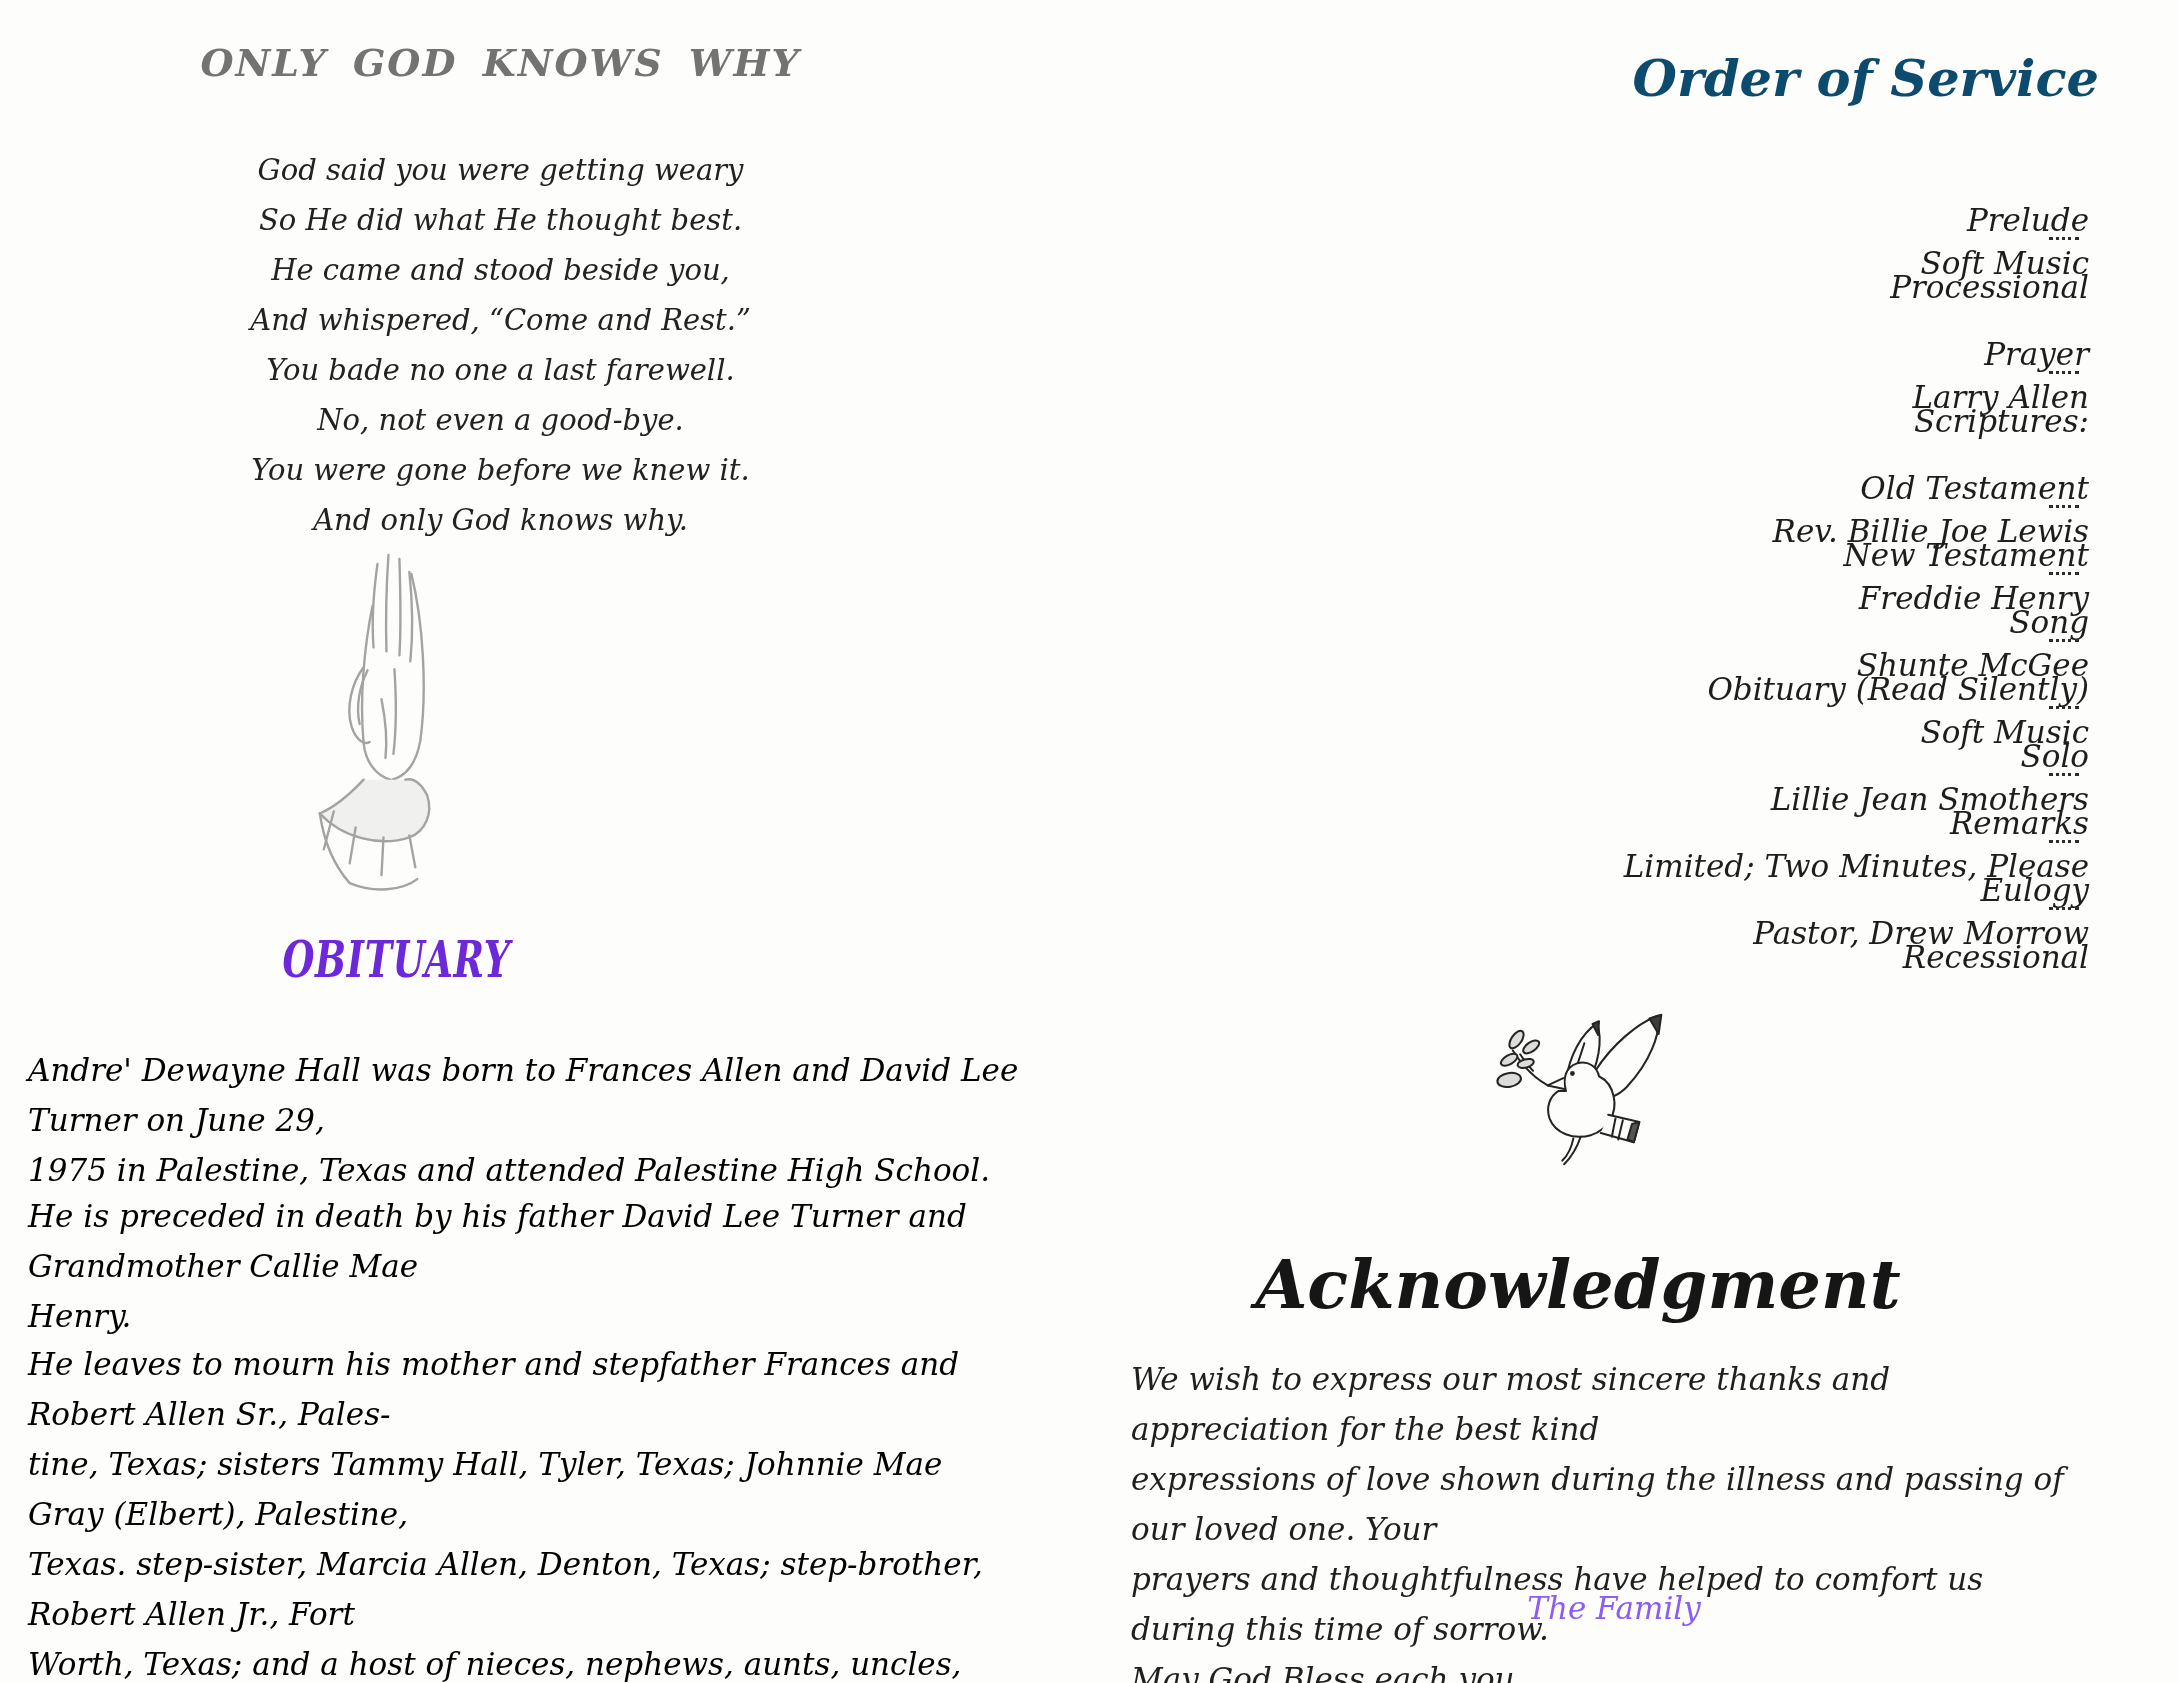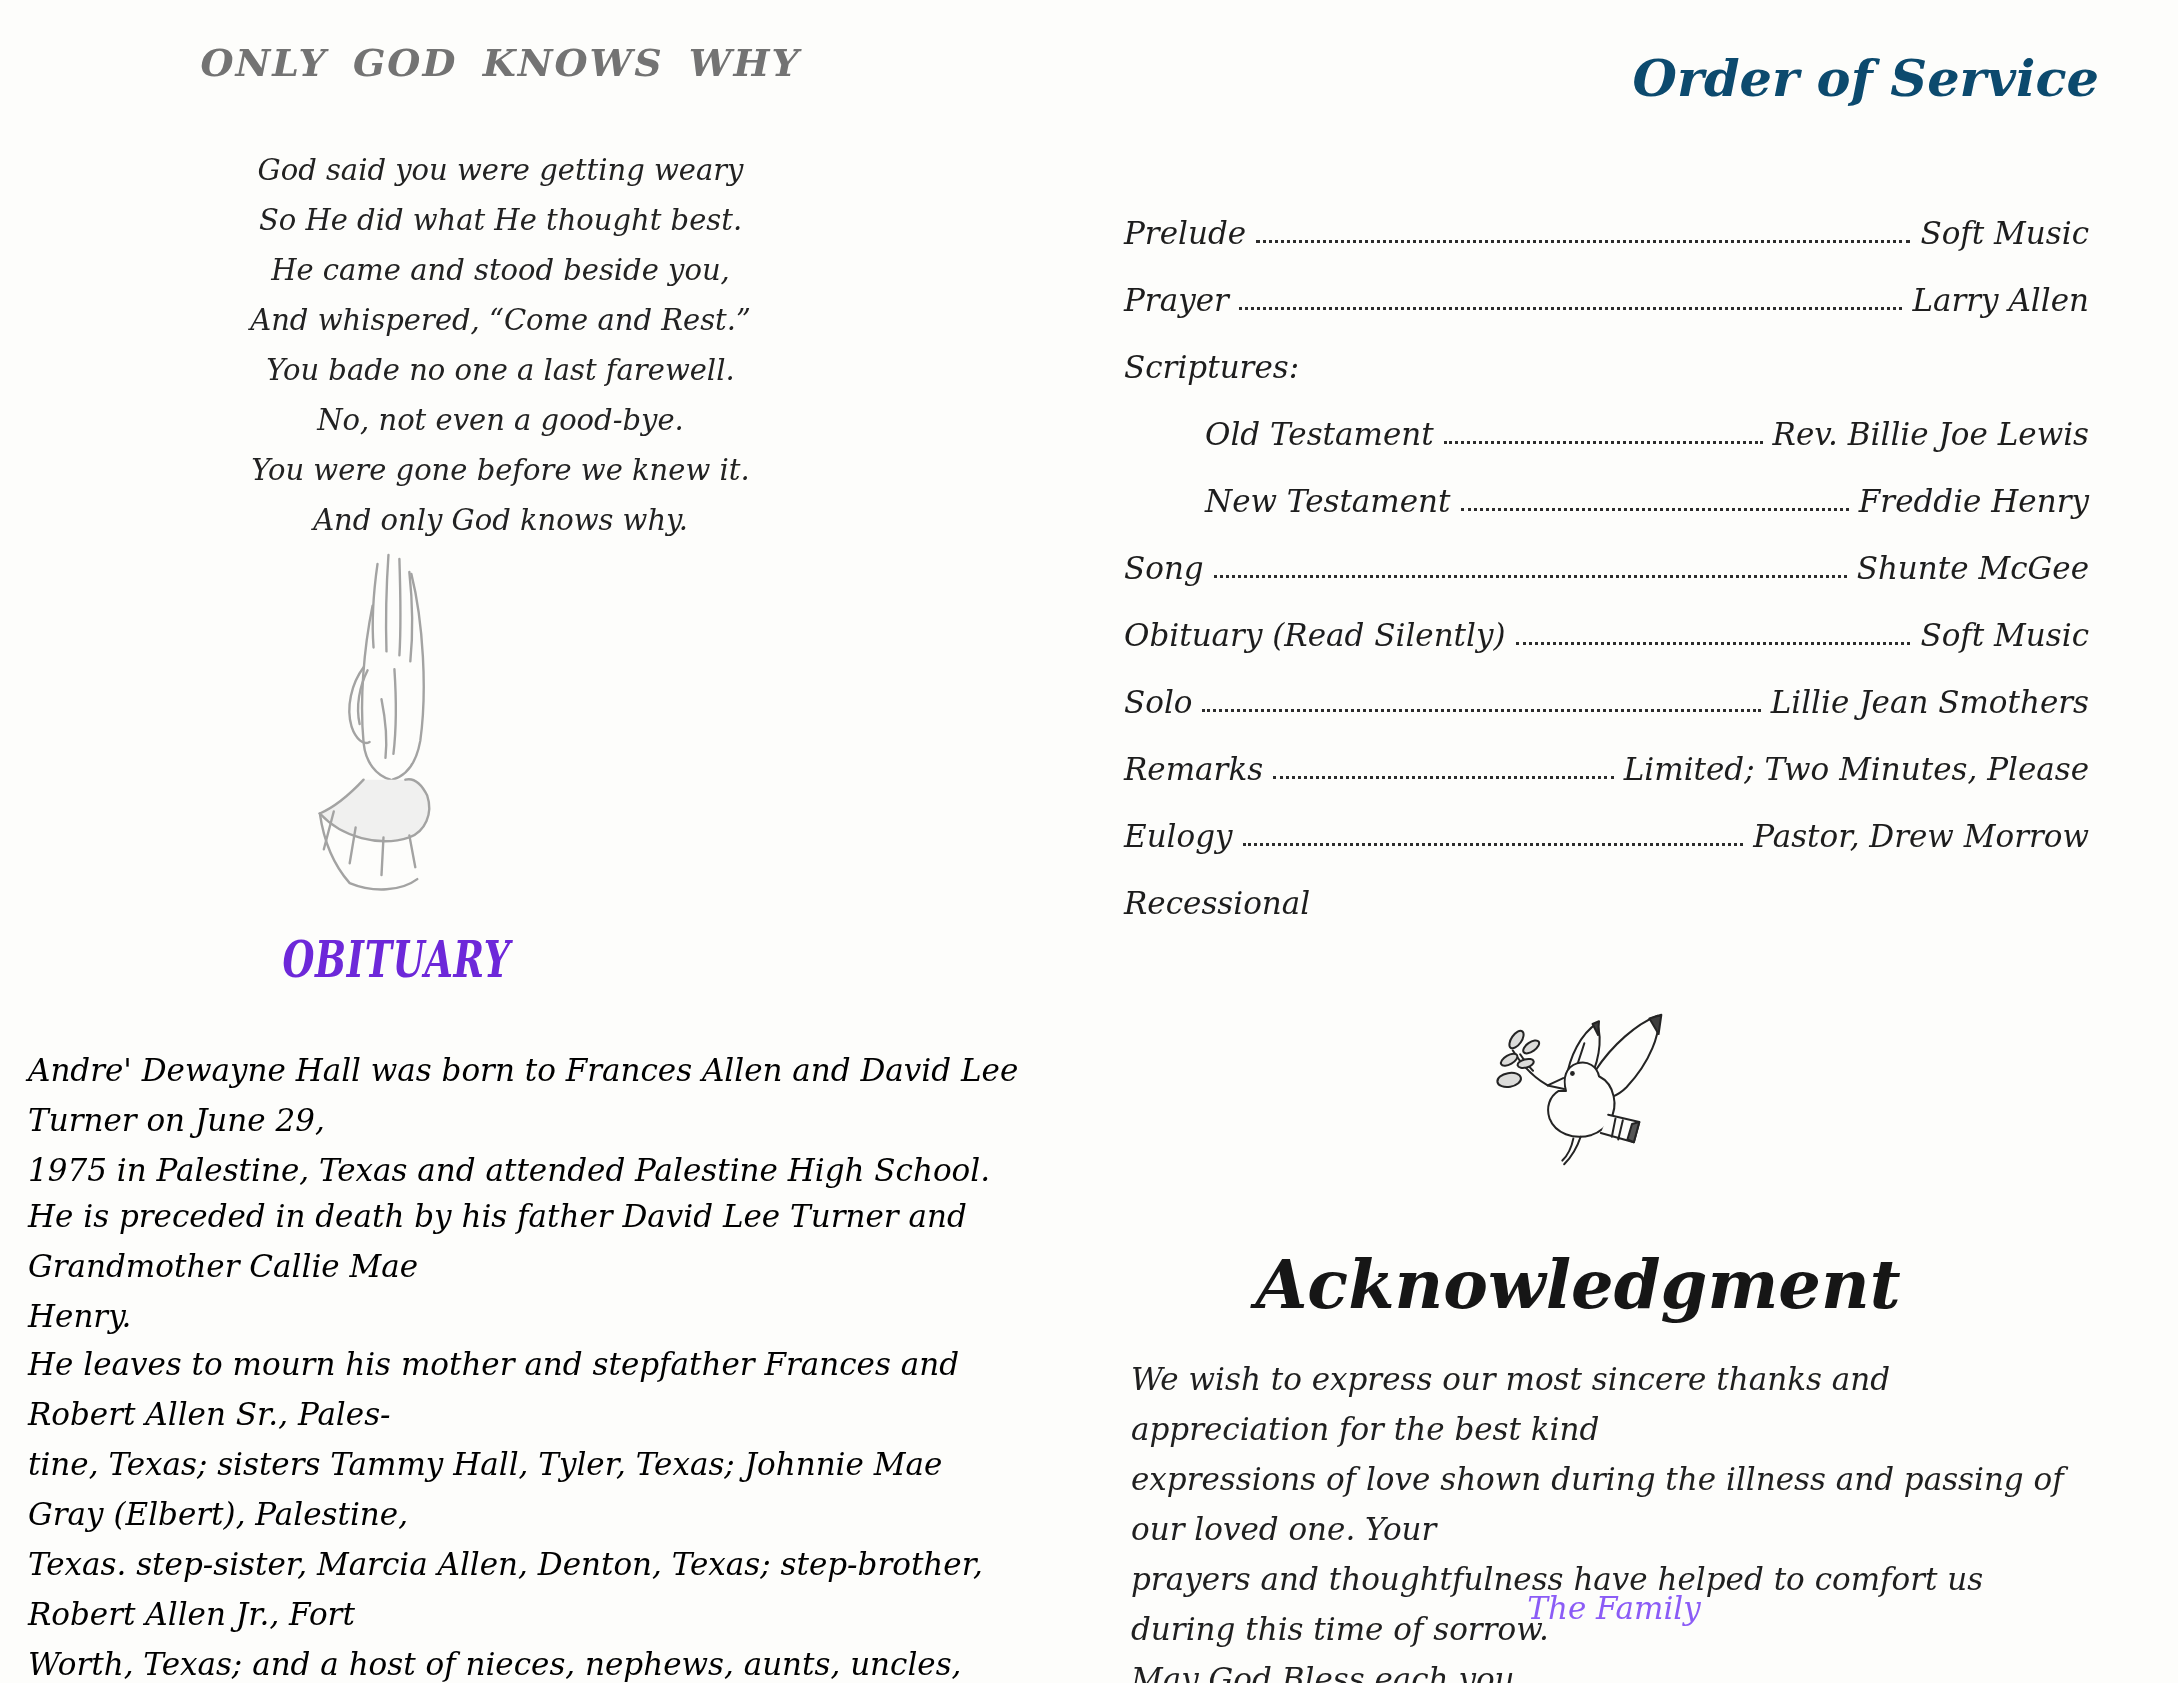--- a/index.html
+++ b/index.html
@@ -50,20 +50,21 @@
     text-align:right;
     font-size:51px;font-weight:600;font-style:italic;
     color:#0c4a6e;
   }
   .os-list{left:1124px;top:204px;width:965px;}
   .os-row{
     display:flex;align-items:flex-end;
     height:46px;margin-bottom:21px;
     font-style:italic;font-size:31px;line-height:1.05;
     color:#1d1d1d;
+    flex-direction:column;
   }
   .os-row.indent{padding-left:81px;}
   .os-label{white-space:nowrap;}
   .os-leader{
     flex:1 1 auto;
     border-bottom:3px dotted #2c2c2c;
     margin:0 10px 7px 10px;
     min-width:30px;
   }
   .os-value{white-space:nowrap;text-align:center;}
@@ -150,20 +151,23 @@
   <div class="abs right-title">Order of Service</div>
 
   <div class="abs os-list">
 
     <div class="os-row">
       <span class="os-label">Prelude</span>
       <span class="os-leader"></span>
       <span class="os-value">Soft Music</span>
     </div>
 
+    <div class="os-row">
+      <span class="os-label">Processional</span>
+    </div>
 
     <div class="os-row">
       <span class="os-label">Prayer</span>
       <span class="os-leader"></span>
       <span class="os-value">Larry Allen</span>
     </div>
 
     <div class="os-row">
       <span class="os-label">Scriptures:</span>
     </div>

